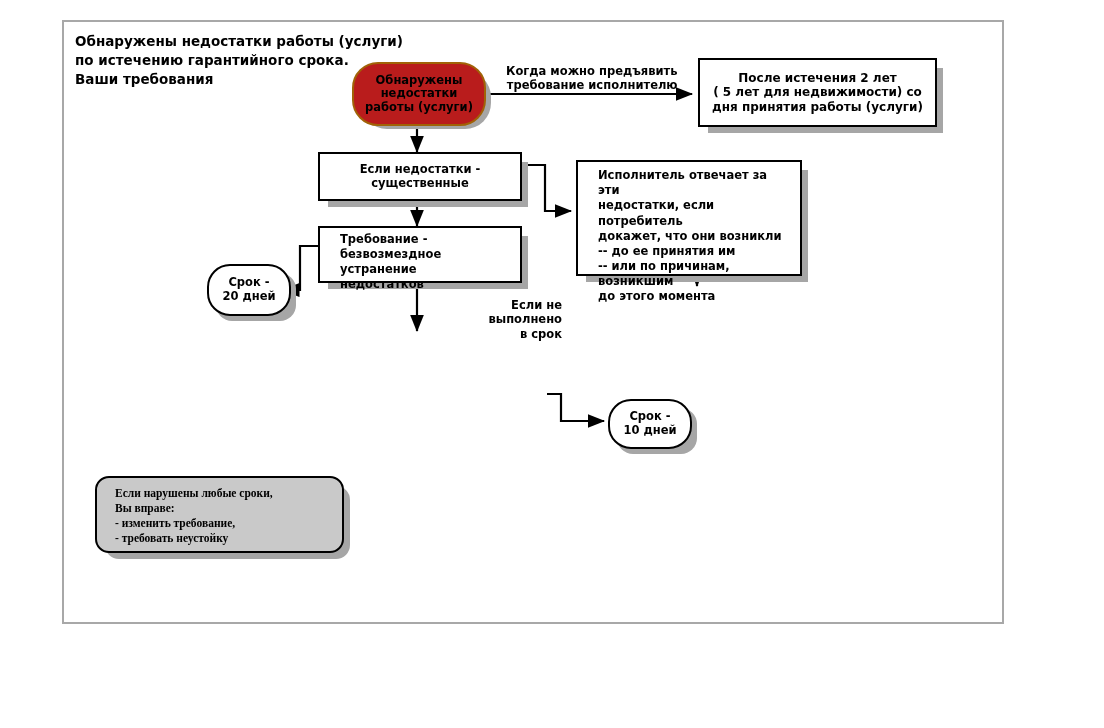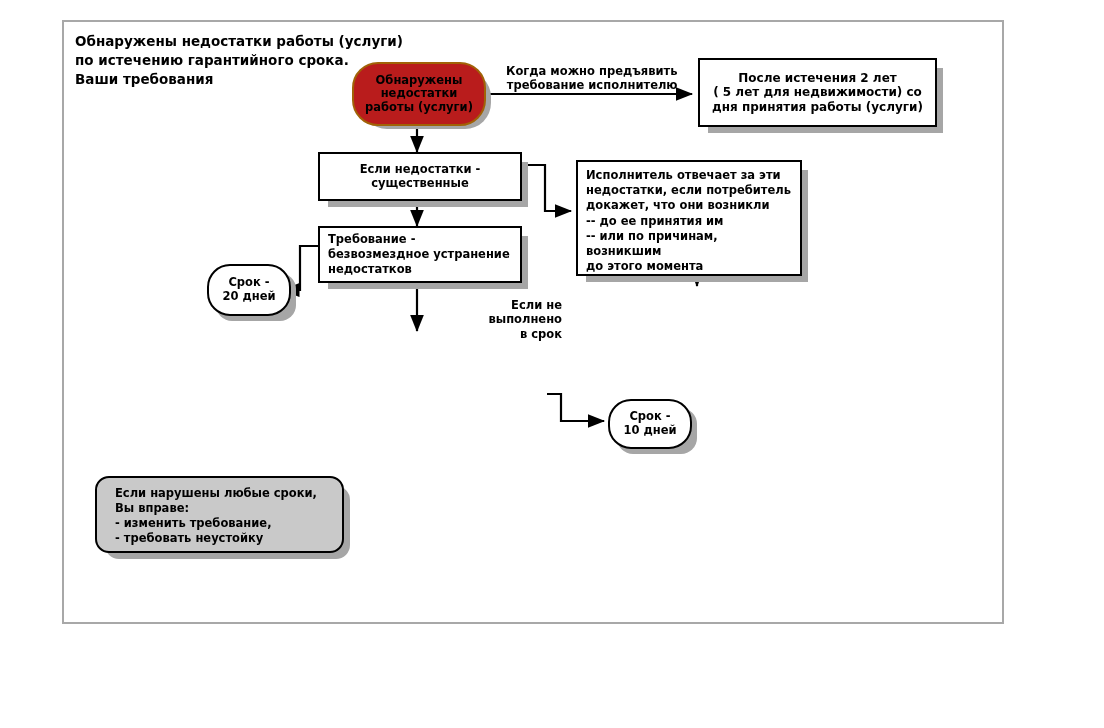--- a/index.html
+++ b/index.html
@@ -74,21 +74,21 @@
   .round-grey {
     border: 2px solid #000000;
     background: #c9c9c9;
     border-radius: 14px;
   }
 
   .center { text-align: center; }
   .left   { text-align: left; }
 
   .pad-c { display: flex; align-items: center; justify-content: center; height: 100%; }
-  .pad-l { padding: 6px 8px 0 8px; }
+  .pad-l { padding: 6px 8px 0 20px; }
 
   
   .headline {
     position: absolute;
     left: 75px;
     top: 32px;
     font-size: 13.5px;
     font-weight: bold;
     line-height: 1.42;
     color: #000;
@@ -219,21 +219,21 @@
   <div class="node" style="left:608px; top:399px; width:80px; height:46px;">
     <div class="shadow" style="left:9px; top:9px; width:80px; height:46px; border-radius:16px;"></div>
     <div class="capsule-white txt" style="position:absolute; left:0; top:0; width:80px; height:46px;">
       <div class="pad-c center" style="font-size:11.5px; white-space:pre-line;">Срок -
 10 дней</div>
     </div>
   </div>
 
   <div class="node" style="left:95px; top:476px; width:245px; height:73px;">
     <div class="shadow" style="left:10px; top:10px; width:245px; height:73px; border-radius:14px;"></div>
-    <div class="round-grey txt" style="position:absolute; left:0; top:0; width:245px; height:73px;">
+    <div class="round-grey txt" style="position:absolute; left:0; top:0; width:245px; height:73px;font-family:Liberation Serif, serif;">
       <div class="pad-l left" style="font-size:11.5px; white-space:pre-line; line-height:1.3; padding:8px 0 0 18px;">Если  нарушены  любые сроки,
  Вы вправе:
 - изменить требование,
 - требовать неустойку</div>
     </div>
   </div>
 
 </div>
 
 </body></html>

